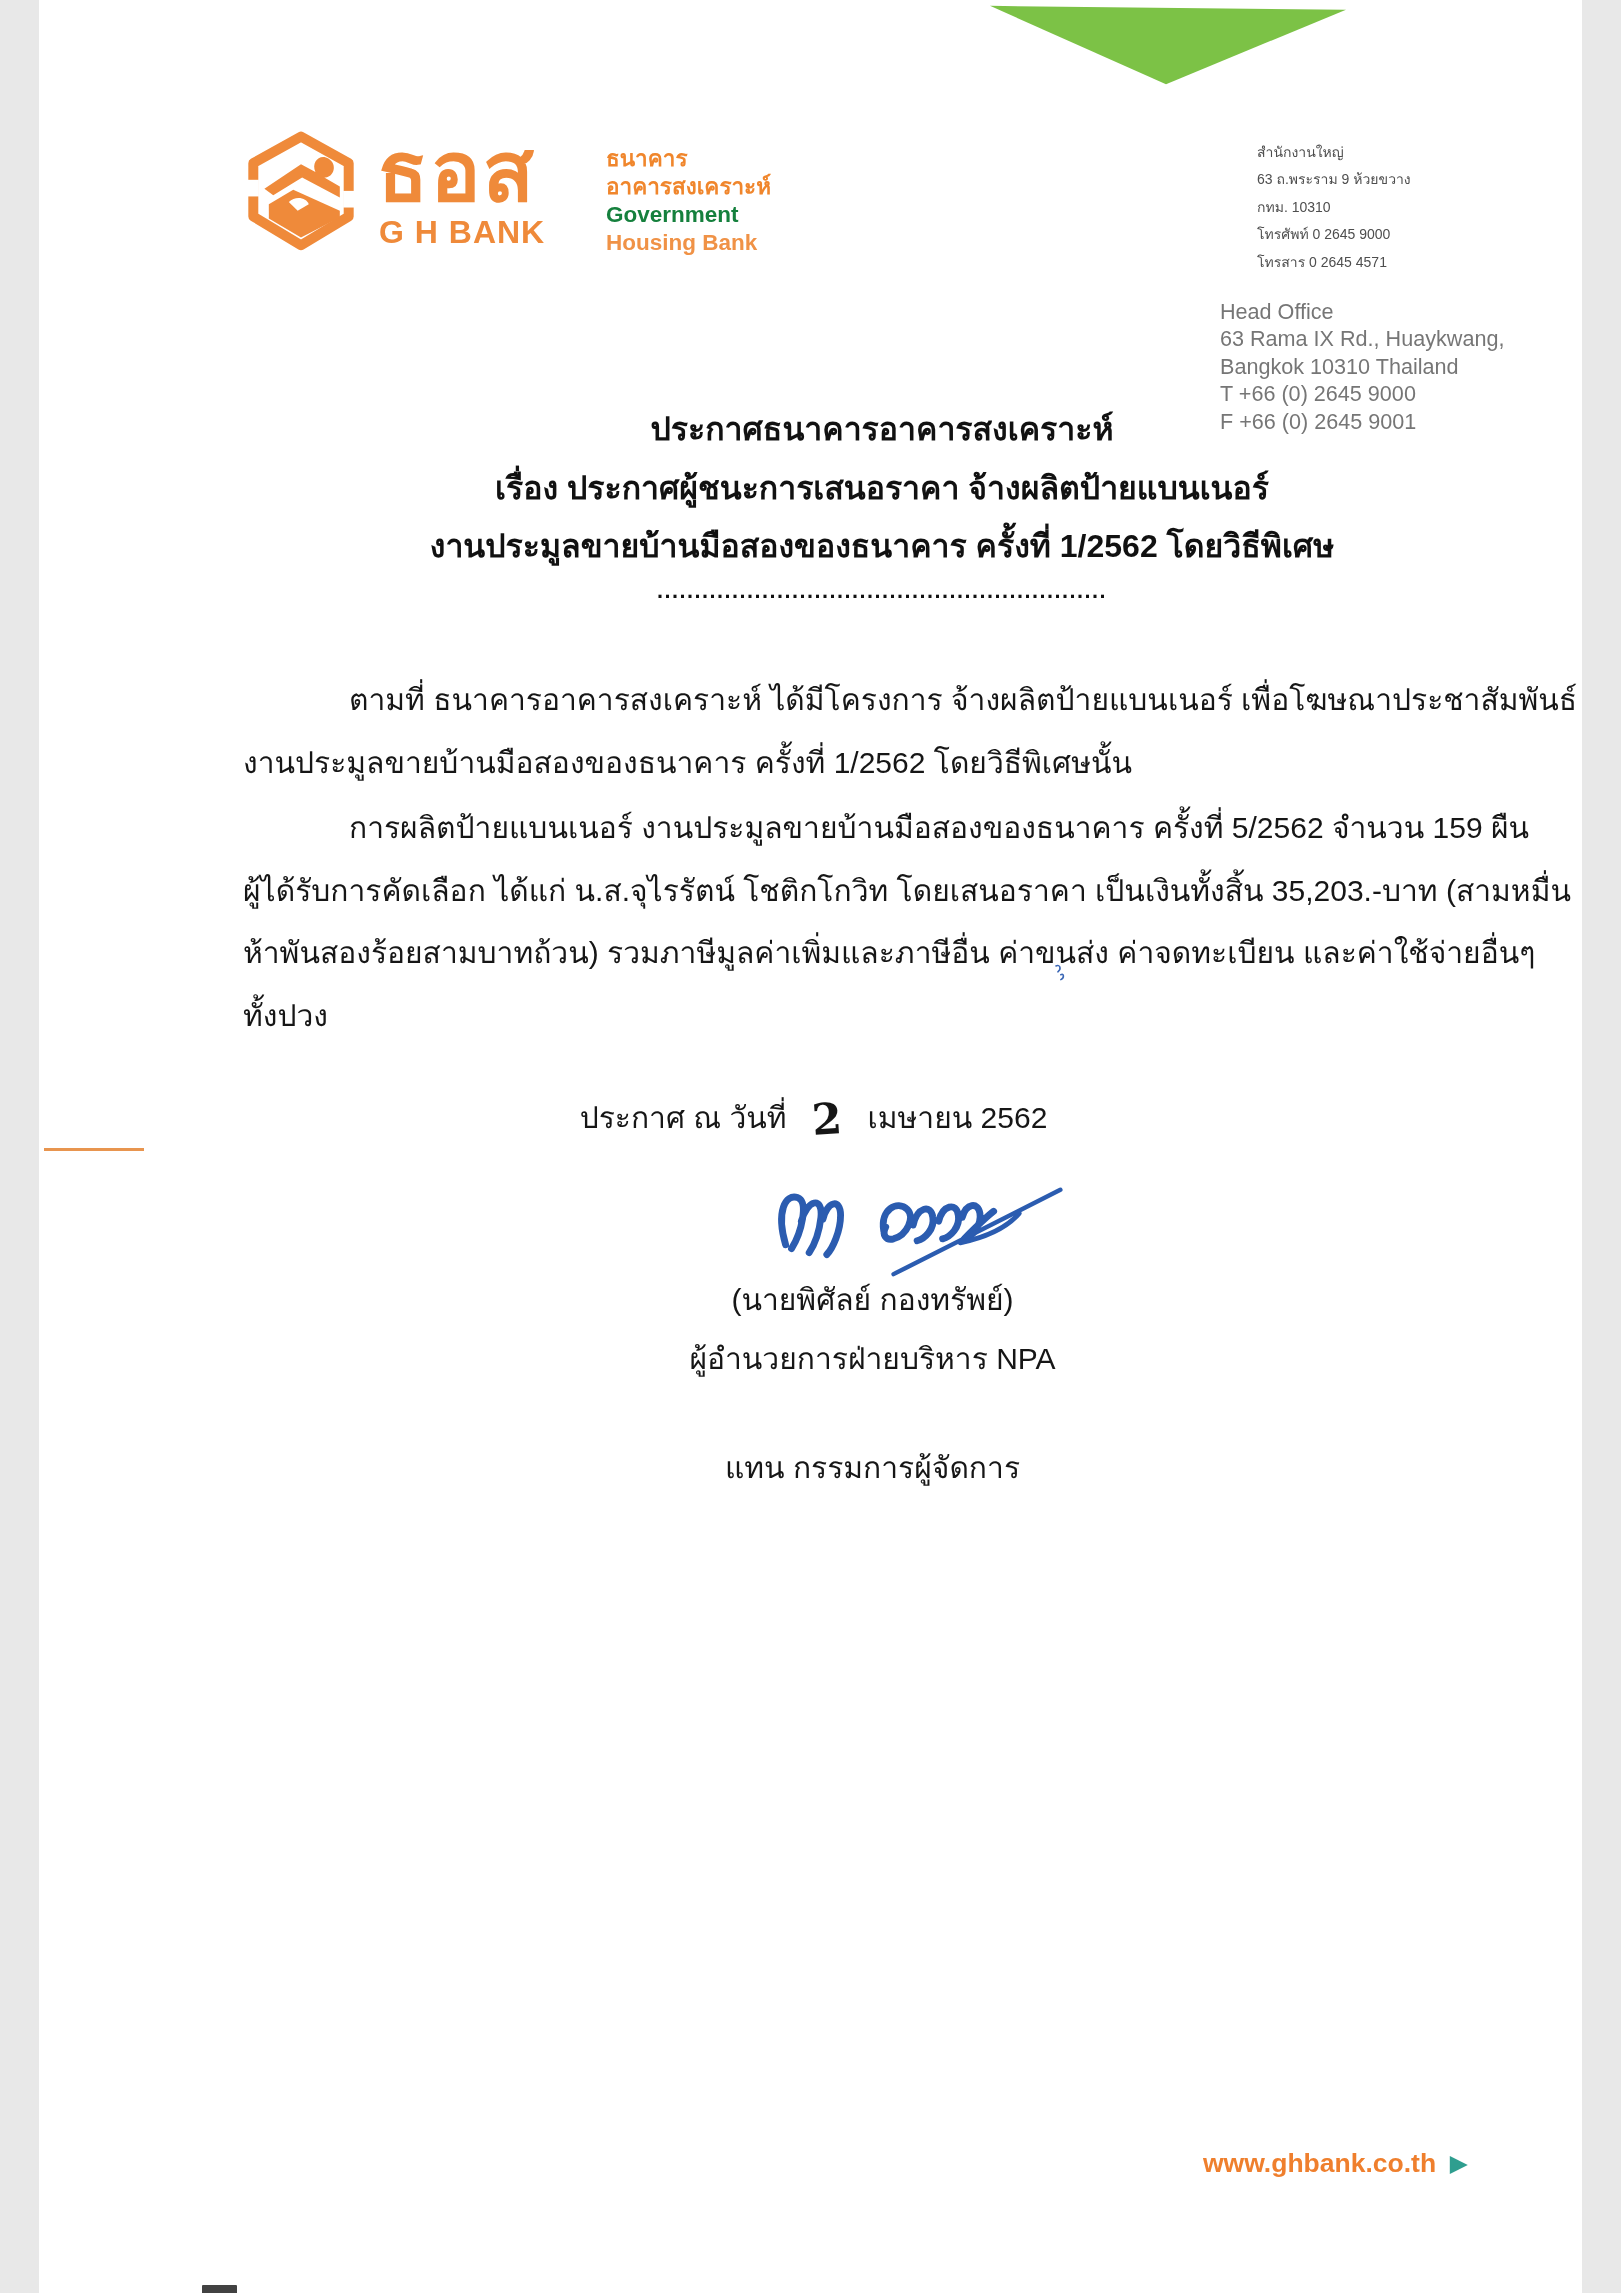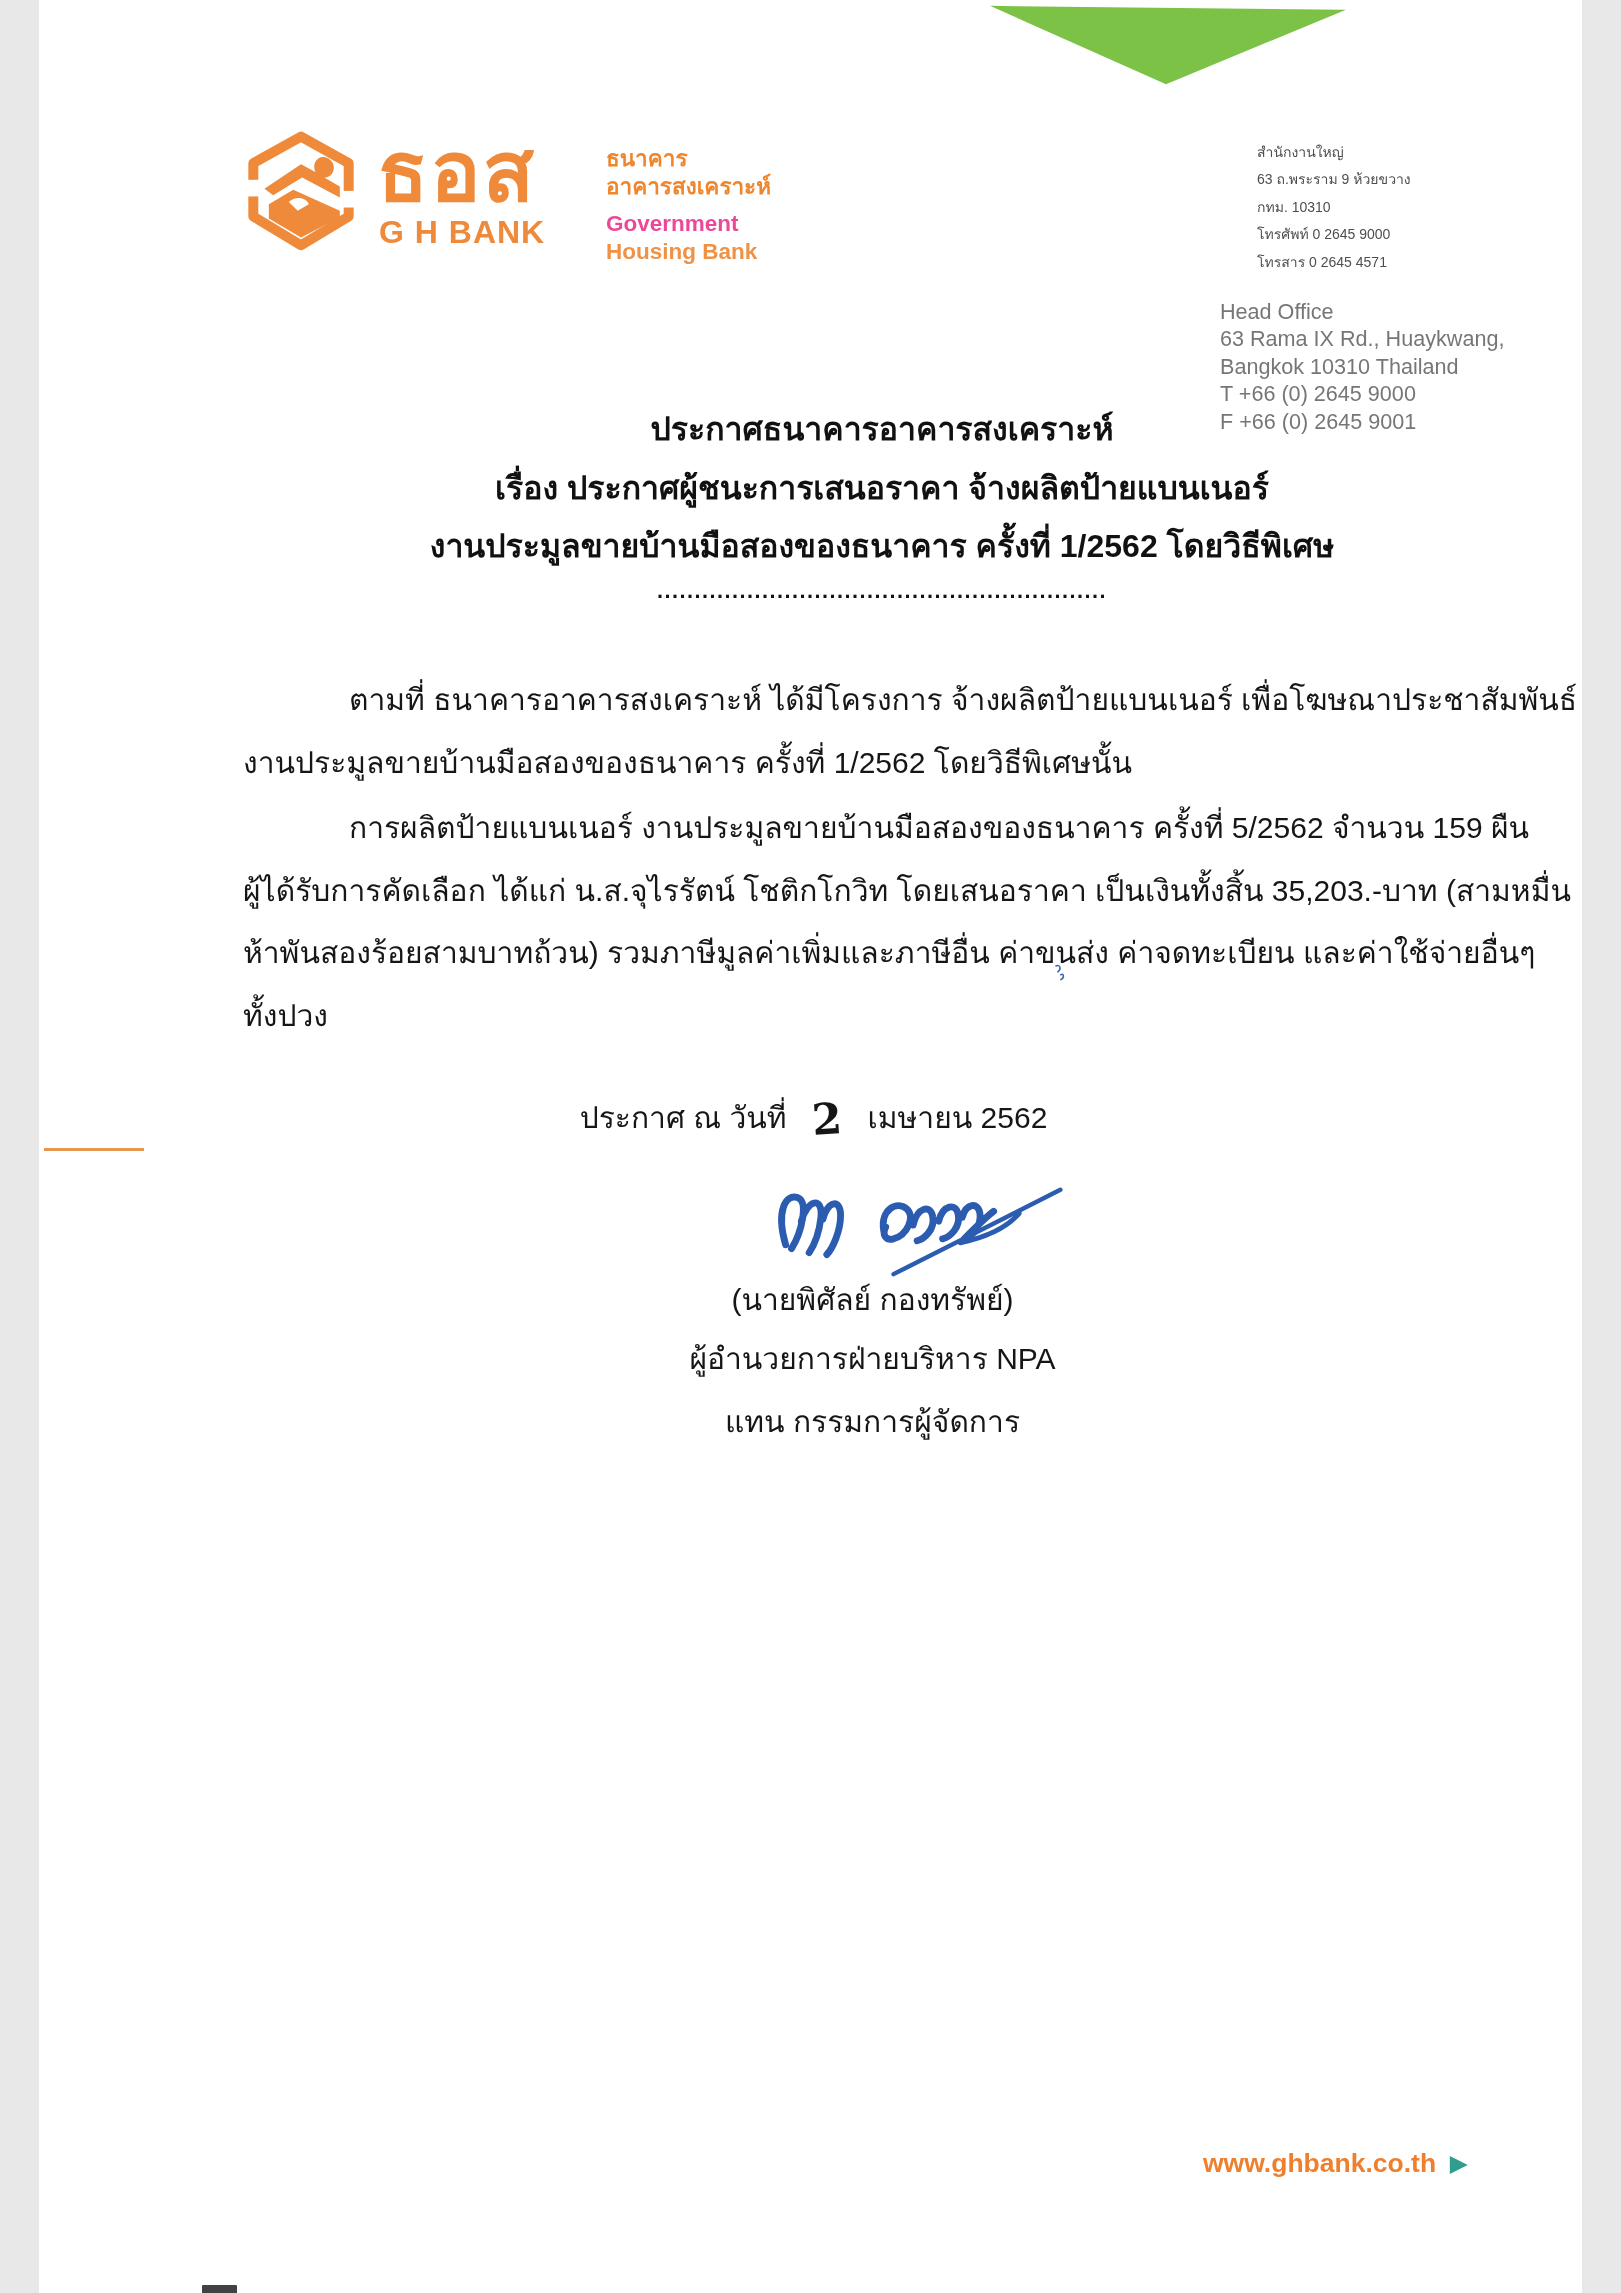--- a/index.html
+++ b/index.html
@@ -8,21 +8,21 @@
     font-family:"Liberation Sans","DejaVu Sans",sans-serif; color:#1c1c1c;
     overflow:hidden; margin:0 auto;
   }
   .abs{position:absolute;}
   
   .logo-icon{left:201px; top:131px; width:122px; height:122px;}
   .logo-word{left:338px; top:125px; font-size:84px; font-weight:bold; color:#ef8a3a; line-height:94px; letter-spacing:2px;}
   .logo-latin{left:340px; top:214px; font-size:32px; font-weight:bold; color:#ef8a3a; letter-spacing:1px;}
   .tagline{left:567px; top:145px; line-height:28px; font-size:22.5px; font-weight:bold;}
   .tagline .th{color:#f0862c;}
-  .tagline .en1{color:#ec4899;margin-top:9px;}
+  .tagline .en1{color:#15803d;}
   .tagline .en2{color:#f09246;}
   .addr-th{left:1181px; top:139px; font-size:14px; line-height:27.4px; color:#4e4e4e;margin-left:37px;}
   .addr-en{left:1181px; top:298px; font-size:21.6px; line-height:27.4px; color:#767676;}
   .green-swoosh{left:943px; top:0px; width:370px; height:90px;}
   
   .content-center{left:201px; width:1284px; text-align:center;}
   .title-line{font-size:32px; font-weight:bold; color:#111; line-height:39px;}
   .t1{top:410px;}
   .t2{top:469px;}
   .t3{top:527px;}
@@ -31,21 +31,21 @@
   .body-line{left:204px; width:1284px; font-size:30px; line-height:63px; color:#161616; white-space:nowrap;}
   .indent{padding-left:106px;}
   .p1a{top:668px;} .p1b{top:731px;}
   .p2a{top:796px;} .p2b{top:859px;} .p2c{top:921px;} .p2d{top:984px;}
   
   .date-line{left:206px; width:1137px; top:1094px; text-align:center; font-size:30px; color:#161616;}
   .date-day{display:inline-block; margin:0 25.5px; font-size:43px; font-weight:bold;
             font-family:"DejaVu Serif","Liberation Serif",serif; transform:rotate(-4deg); vertical-align:-5.9px;}
   .signature{left:727px; top:1174px; width:314px; height:110px;}
   .sig-block{left:500px; width:667px; text-align:center; font-size:30px; color:#161616;}
-  .sname{top:1276px;} .spos{top:1335px;} .sbehalf{top:1398px;}
+  .sname{top:1276px;} .spos{top:1335px;} .sbehalf{top:1444px;}
   
   .orange-dash{left:4.9px; top:1148px; width:100px; height:2.9px; background:#e8954f;}
   .ink-mark{left:1013px; top:963px; width:15.7px; height:19.6px;}
   .bottom-smudge{left:163px; top:2285px; width:35px; height:8.8px; background:#2e2e2e; opacity:.9; border-radius:1px;}
   
   .footer{left:1164px; top:2148px; font-size:26.5px; font-weight:bold; color:#ef7f2d; display:flex; align-items:center; gap:13.7px;justify-content:flex-end;}
   .footer .arrow{color:#2f9e8f; font-size:23.5px; line-height:1;}
 </style>
 </head>
 <body>

